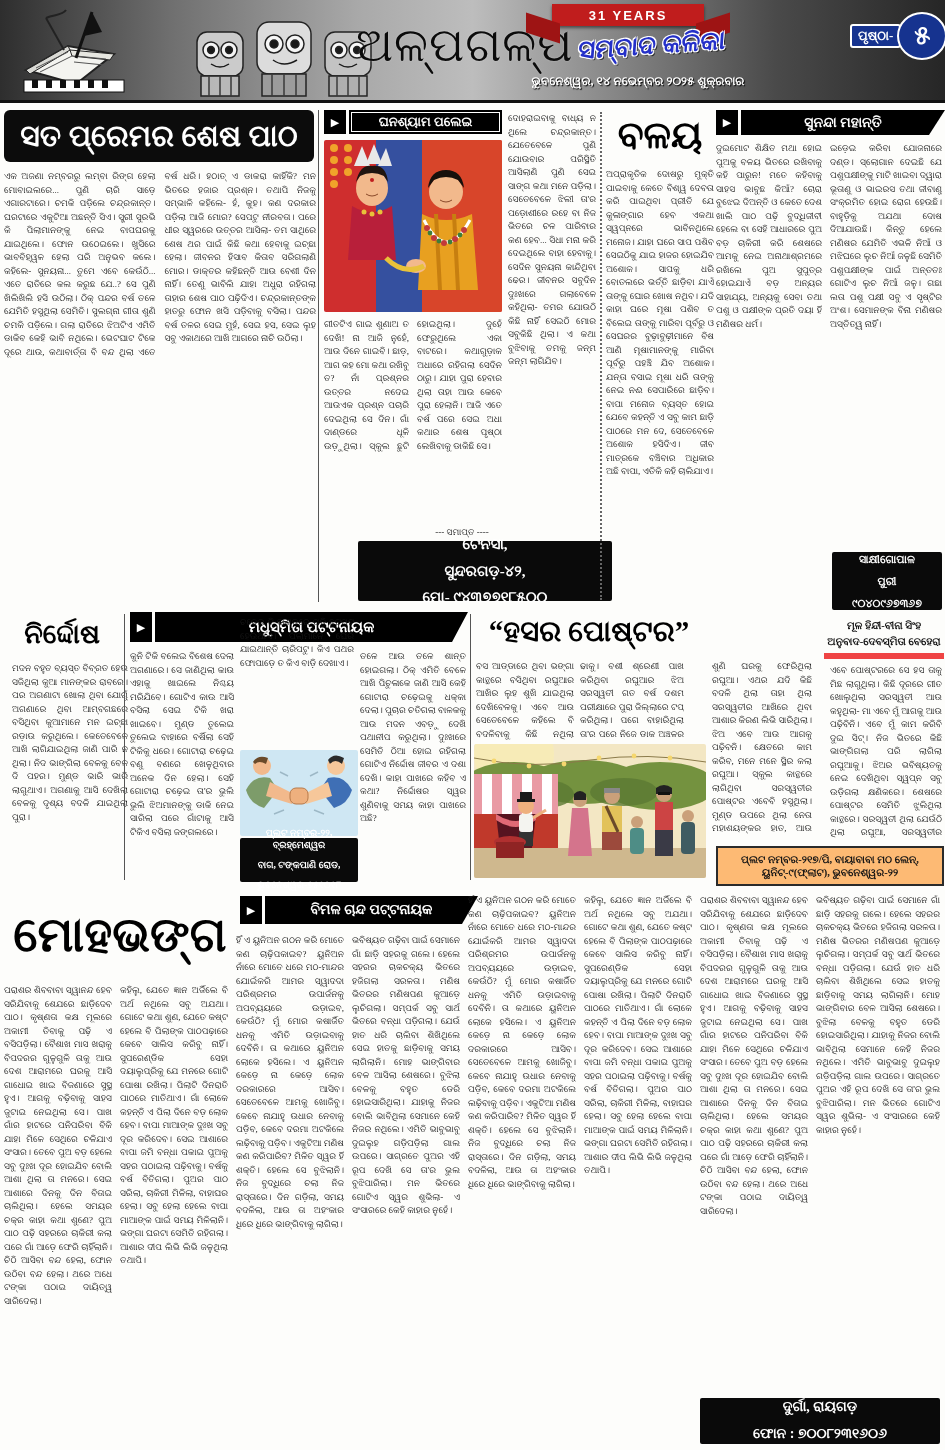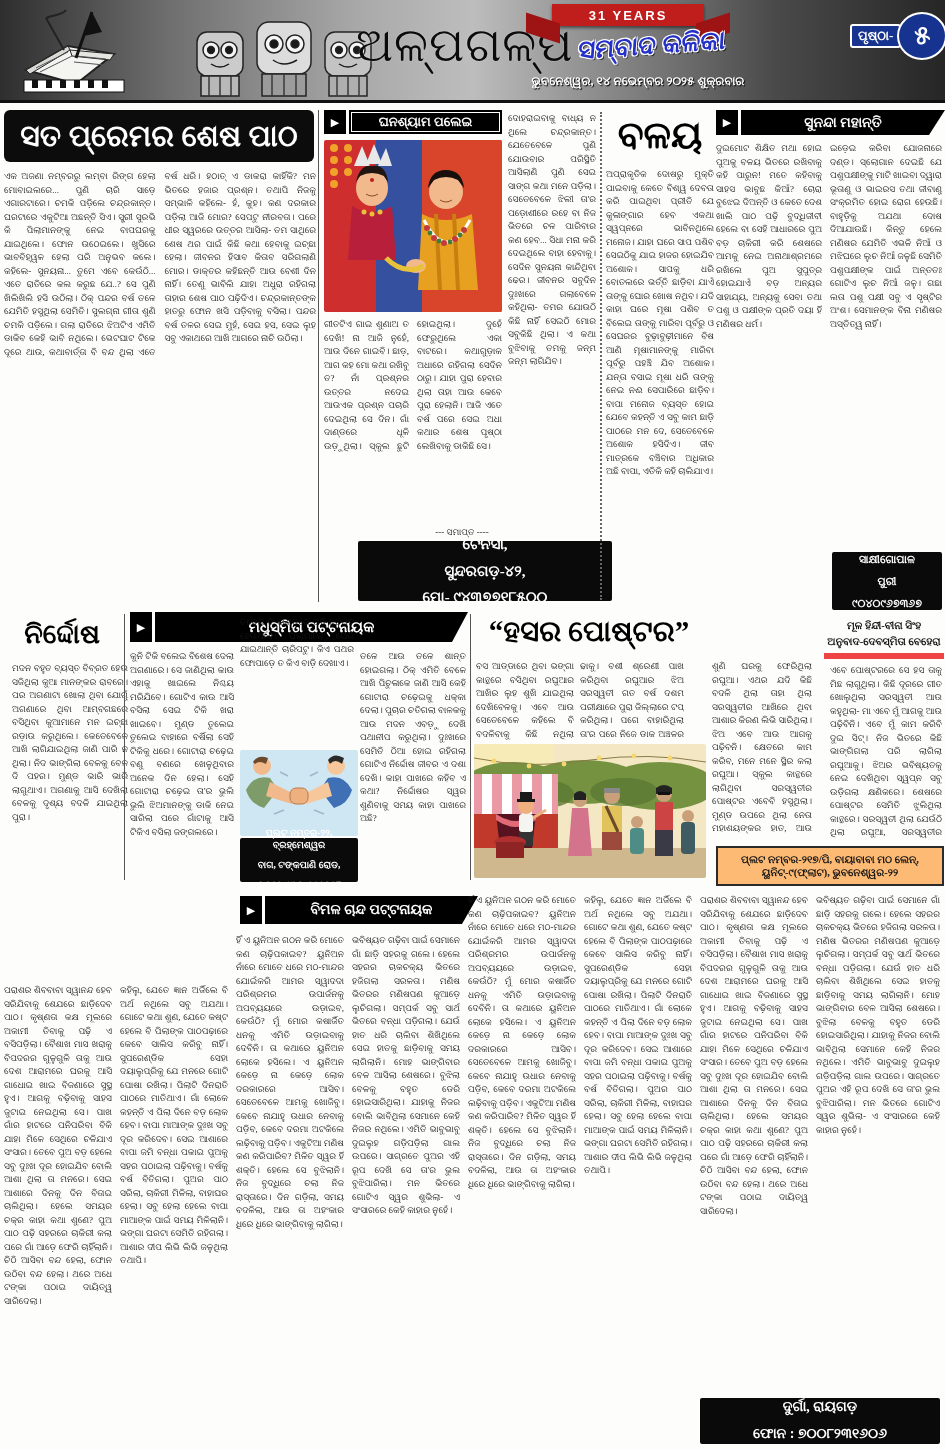--- a/index.html
+++ b/index.html
@@ -335,20 +335,21 @@
         <rect x="181" y="58" width="18" height="28" fill="#c44"></rect>
           <rect x="181" y="86" width="18" height="26" fill="#3a3a46"></rect>
         <rect x="184" y="48" width="12" height="3" fill="#111"></rect>
         <circle cx="214" cy="72" r="6" fill="#caa07a"></circle>
           <rect x="207" y="78" width="14" height="32" rx="4" fill="#3f5c62"></rect>
       </g>
     </svg>
   </div>
   <div class="col" style="left:712px;top:660px;width:100px;height:178px;">ଶୁଣି ଘରକୁ ଫେରିଥିଲା ରଘୁଆ। ଏଥର ଯଦି କିଛି ବଦଳି ଥିଲା ତାହା ଥିଲା ସରସ୍ୱତୀର ଆଖିରେ ଥିବା ଆଶାର କିରଣ ଲିଭି ସାରିଥିଲା। ଝିଅ ଏବେ ଆଉ ଆଗକୁ ପଢ଼ିବନି। କ୍ଷେତରେ କାମ କରିବ, ମନେ ମନେ ସ୍ଥିର କଲା ରଘୁଆ। ସ୍କୁଲ କାନ୍ଥରେ ଲାଗିଥିବା ସରସ୍ୱତୀର ପୋଷ୍ଟର ଏବେବି ହସୁଥିଲା। ମୁଣ୍ଡ ଉପରେ ଥିଲା ନେତା ମହାଶୟଙ୍କର ହାତ, ଆଉ ତଳେ ଲେଖା ଥିଲା- ନାରୀ ଗୌରବ ସମ୍ମାନ ଯୋଜନାର ଚମକୁଥିବା ଲୋଗୋ। ପାଖରେ ଛେଡ଼ି ଚାଲିଥିବା ପିଲା ହସି ଦେଇ କହିଲା- ଏଦେ ତ ବହୁତ ଆଗକୁ ବଢ଼ି ଗଲାଣି ସରସ୍ୱତୀ..କାଗଜରେ।</div>
 
+  <div class="headline" style="left:6px;top:896px;width:228px;height:78px;font-size:48px;line-height:78px;">ମୋହଭଙ୍ଗ</div>
   <div class="byline taper" style="left:240px;top:896px;width:238px;height:28px;font-size:14px;">
     <span class="arrow-box">▶</span>
     <span class="bar">ବିମଳ ଚାନ୍ଦ ପଟ୍ଟନାୟକ</span>
   </div>
 
   <div class="col" style="left:4px;top:984px;width:108px;height:460px;">ପରାଶର ଶିବବାବା ସ୍ୱାନନ୍ଦ ହେବ ସରିଯିବାକୁ ଶେଯରେ ଛାଡ଼ିଦେବ ପାଠ। କୃଷ୍ଣତା କକ୍ଷ ମୂଲରେ ଅକାମୀ ତିବାକୁ ପଢ଼ି ଏ ବସିପଡ଼ିଲା। ବୈଶାଖ ମାସ ଖରାକୁ ବିପଦରର ଗୁଳୁଗୁଳି ତାକୁ ଆଉ ଦେଶ ଆରାମରେ ଘରକୁ ଆସି ଗାଧୋଇ ଖାଇ ବିଜଣାରେ ସୁସ୍ଥ ହୁଏ। ଆଗକୁ ବଢ଼ିବାକୁ ସାହସ ଜୁଟାଇ ନେଇଥିଲା ସେ। ପାଖ ଗାଁର ହାଟରେ ପନିପରିବା ବିକି ଯାହା ମିଳେ ସେଥିରେ ଚଳିଯାଏ ସଂସାର। ତେବେ ପୁଅ ବଡ଼ ହେଲେ ସବୁ ଦୁଃଖ ଦୂର ହୋଇଯିବ ବୋଲି ଆଶା ଥିଲା ତା ମନରେ। ସେଇ ଆଶାରେ ଦିନକୁ ଦିନ ବିତାଇ ଚାଲିଥିଲା। ହେଲେ ସମୟର ଚକ୍ର କାହା କଥା ଶୁଣେ? ପୁଅ ପାଠ ପଢ଼ି ସହରରେ ଚାକିରୀ କଲା ପରେ ଗାଁ ଆଡ଼େ ଫେରି ଚାହିଁଲାନି। ଚିଠି ଆସିବା ବନ୍ଦ ହେଲା, ଫୋନ ଉଠିବା ବନ୍ଦ ହେଲା। ଥରେ ଅଧେ ଟଙ୍କା ପଠାଇ ଦାୟିତ୍ୱ ସାରିଦେଲା।</div>
   <div class="col" style="left:120px;top:984px;width:108px;height:460px;">କହିଲୁ, ଯେତେ ଜ୍ଞାନ ଅର୍ଜିଲେ ବି ଅର୍ଥ ନଥିଲେ ସବୁ ଅଯଥା। ଗୋଟେ କଥା ଶୁଣ, ଯେତେ କଷ୍ଟ ହେଲେ ବି ପିଲାଙ୍କ ପାଠପଢ଼ାରେ କେବେ ସାଲିସ କରିବୁ ନାହିଁ। ସୁପରେଣ୍ଡିକ ସେହା ଦୟାଲୁପ୍ରିକୁ ଯେ ମନରେ ଗୋଟି ପୋଷା ରଖିଲା। ପିଲାଟି ଦିନରାତି ପାଠରେ ମାତିଥାଏ। ଗାଁ ଲୋକେ କହନ୍ତି ଏ ପିଲା ଦିନେ ବଡ଼ ଲୋକ ହେବ। ବାପା ମାଆଙ୍କ ଦୁଃଖ ସବୁ ଦୂର କରିଦେବ। ସେଇ ଆଶାରେ ବାପା ଜମି ବନ୍ଧା ପକାଇ ପୁଅକୁ ସହର ପଠାଇଲା ପଢ଼ିବାକୁ। ବର୍ଷକୁ ବର୍ଷ ବିତିଗଲା। ପୁଅର ପାଠ ସରିଲା, ଚାକିରୀ ମିଳିଲା, ବାହାଘର ହେଲା। ସବୁ ହେଲା ହେଲେ ବାପା ମାଆଙ୍କ ପାଇଁ ସମୟ ମିଳିଲାନି। ଭଙ୍ଗା ଘରଟା ସେମିତି ରହିଗଲା। ଆଶାର ଦୀପ ଲିଭି ଲିଭି ଜଳୁଥିଲା ତଥାପି।</div>
   <div class="col" style="left:236px;top:934px;width:108px;height:510px;">ହିଁ ଏ ୟୁନିଅନ ଗଠନ କରି ମୋତେ କଣ ଚାଢ଼ିପକାଇବ? ୟୁନିଅନ ନାଁରେ ମୋତେ ଧରେ ମଠ-ମାନ୍ଦର ଯୋଇଁକରି ଆମର ସ୍ୱାଦଦା ପରିଶ୍ରମର ଉପାର୍ଜନକୁ ଅପବ୍ୟୟରେ ଉଡ଼ାଇବ, କେଉଁଠି? ମୁଁ ମୋର କଷାର୍ଜିତ ଧନକୁ ଏମିତି ଉଡ଼ାଇବାକୁ ଦେବିନି। ତା କଥାରେ ୟୁନିଅନ ଲୋକେ ହସିଲେ। ଏ ୟୁନିଅନ କେଡ଼େ ନା କେଡ଼େ ଲୋକ ଦରକାରରେ ଆସିବ। ସେତେବେଳେ ଆମକୁ ଖୋଜିବୁ। କେବେ ନାଯାହୁ ଉଧାର ନେବାକୁ ପଡ଼ିବ, କେବେ ଦରମା ଅଟକିଲେ ଲଢ଼ିବାକୁ ପଡ଼ିବ। ଏକୁଟିଆ ମଣିଷ କଣ କରିପାରିବ? ମିଳିତ ସ୍ୱର ହିଁ ଶକ୍ତି। ହେଲେ ସେ ବୁଝିଲାନି। ନିଜ ବୁଦ୍ଧିରେ ଚଲା ନିଜ ରାସ୍ତାରେ। ଦିନ ଗଡ଼ିଲା, ସମୟ ବଦଳିଲା, ଆଉ ତା ଅହଂକାର ଧିରେ ଧିରେ ଭାଙ୍ଗିବାକୁ ଲାଗିଲା।</div>
   <div class="col" style="left:352px;top:934px;width:108px;height:510px;">ଭବିଷ୍ୟତ ଗଢ଼ିବା ପାଇଁ ସେମାନେ ଗାଁ ଛାଡ଼ି ସହରକୁ ଗଲେ। ହେଲେ ସହରର ଚାକଚକ୍ୟ ଭିତରେ ହଜିଗଲା ସରଳତା। ମଣିଷ ଭିତରର ମଣିଷପଣ କୁଆଡ଼େ ଲୁଚିଗଲା। ସମ୍ପର୍କ ସବୁ ସାର୍ଥ ଭିତରେ ବନ୍ଧା ପଡ଼ିଗଲା। ଯେଉଁ ହାତ ଧରି ଚାଲିବା ଶିଖିଥିଲେ ସେଇ ହାତକୁ ଛାଡ଼ିବାକୁ ସମୟ ଲାଗିଲାନି। ମୋହ ଭାଙ୍ଗିବାର ବେଳ ଆସିଲା ଶେଷରେ। ବୁଝିଲା ବେଳକୁ ବହୁତ ଡେରି ହୋଇସାରିଥିଲା। ଯାହାକୁ ନିଜର ବୋଲି ଭାବିଥିଲା ସେମାନେ କେହି ନିଜର ନଥିଲେ। ଏମିତି ଭାବୁଭାବୁ ଦୁଇଲୁହ ଗଡ଼ିପଡ଼ିଲା ଗାଲ ଉପରେ। ସାଗ୍ରତେ ପୁଅର ଏହି ରୂପ ଦେଖି ସେ ତା'ର ଭୁଲ ବୁଝିପାରିଲା। ମନ ଭିତରେ ଗୋଟିଏ ସ୍ୱର ଶୁଭିଲା- ଏ ସଂସାରରେ କେହି କାହାର ନୁହେଁ।</div>
   <div class="col" style="left:468px;top:894px;width:108px;height:550px;">ହିଁ ଏ ୟୁନିଅନ ଗଠନ କରି ମୋତେ କଣ ଚାଢ଼ିପକାଇବ? ୟୁନିଅନ ନାଁରେ ମୋତେ ଧରେ ମଠ-ମାନ୍ଦର ଯୋଇଁକରି ଆମର ସ୍ୱାଦଦା ପରିଶ୍ରମର ଉପାର୍ଜନକୁ ଅପବ୍ୟୟରେ ଉଡ଼ାଇବ, କେଉଁଠି? ମୁଁ ମୋର କଷାର୍ଜିତ ଧନକୁ ଏମିତି ଉଡ଼ାଇବାକୁ ଦେବିନି। ତା କଥାରେ ୟୁନିଅନ ଲୋକେ ହସିଲେ। ଏ ୟୁନିଅନ କେଡ଼େ ନା କେଡ଼େ ଲୋକ ଦରକାରରେ ଆସିବ। ସେତେବେଳେ ଆମକୁ ଖୋଜିବୁ। କେବେ ନାଯାହୁ ଉଧାର ନେବାକୁ ପଡ଼ିବ, କେବେ ଦରମା ଅଟକିଲେ ଲଢ଼ିବାକୁ ପଡ଼ିବ। ଏକୁଟିଆ ମଣିଷ କଣ କରିପାରିବ? ମିଳିତ ସ୍ୱର ହିଁ ଶକ୍ତି। ହେଲେ ସେ ବୁଝିଲାନି। ନିଜ ବୁଦ୍ଧିରେ ଚଲା ନିଜ ରାସ୍ତାରେ। ଦିନ ଗଡ଼ିଲା, ସମୟ ବଦଳିଲା, ଆଉ ତା ଅହଂକାର ଧିରେ ଧିରେ ଭାଙ୍ଗିବାକୁ ଲାଗିଲା।</div>

